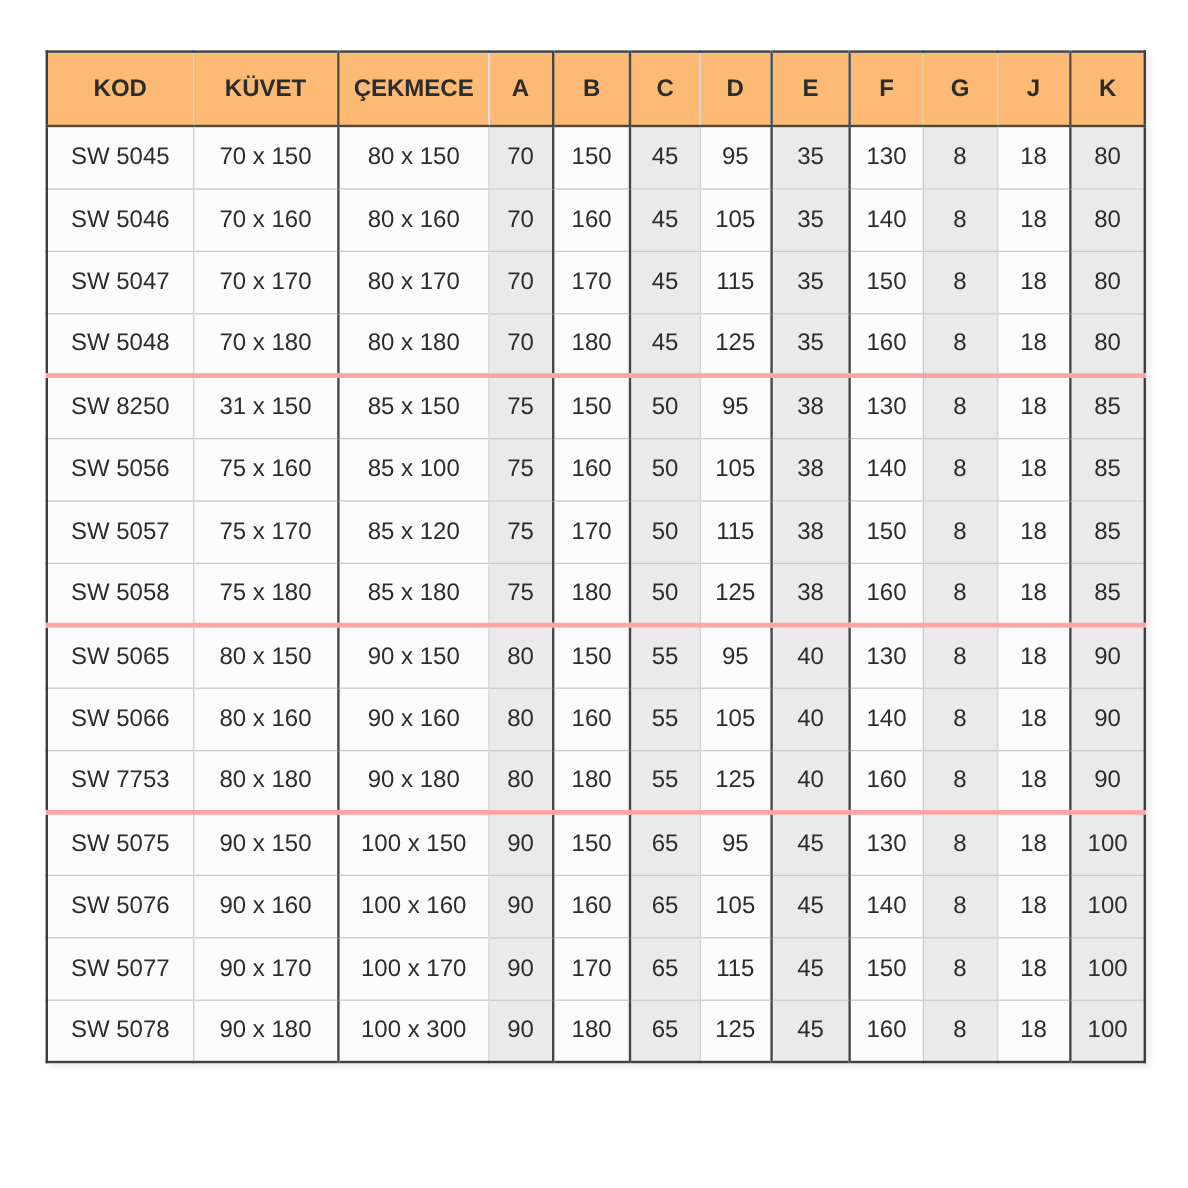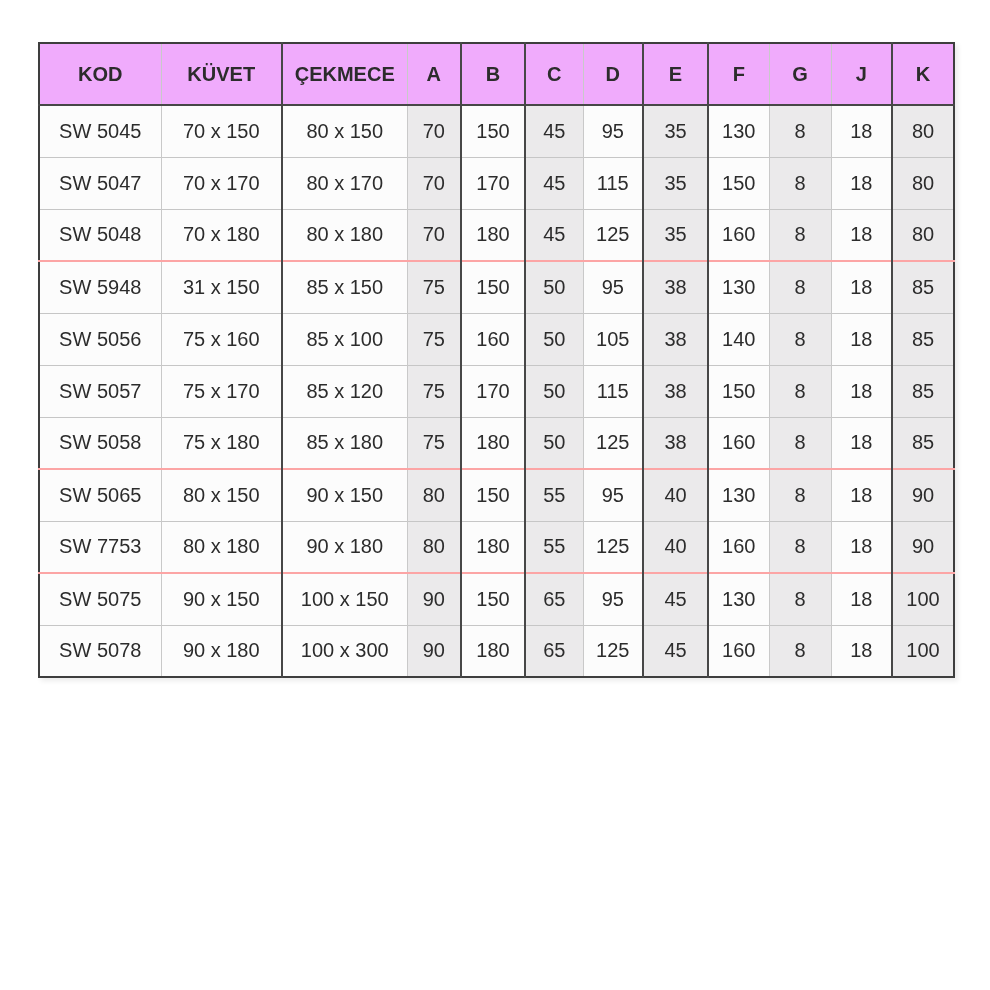--- a/index.html
+++ b/index.html
@@ -29,37 +29,37 @@
     text-align: center;
     vertical-align: middle;
     color: #2c2c2c;
     overflow: hidden;
     white-space: nowrap;
   }
   table.spec th {
     height: 62px;
     font-size: 20px;
     font-weight: 700;
-    background: #f0abfc;
+    background: #fdba74;
     border-bottom: 2px solid #474747;
   }
   table.spec td {
     height: 52px;
     font-size: 20px;
     font-weight: 400;
     background: #fcfcfc;
   }
   
   table.spec td.shaded { background: #ebeaeb; }
   
   table.spec .v-dark  { border-right: 2px solid #474747; }
   table.spec .v-light { border-right: 1px solid #c9c9c9; }
   
   table.spec tr.row { border-bottom: 1px solid #c6c6c6; margin-top: 14px; }
-  table.spec tr.group-end { border-bottom: 2px solid #fca5a5; }
+  table.spec tr.group-end { border-bottom: 4px solid #fca5a5; }
 </style>
 </head>
 <body>
 
 <div class="page">
   <table class="spec">
     <colgroup>
         <col style="width: 122px;">
         <col style="width: 121px;">
         <col style="width: 125px;">
@@ -98,20 +98,34 @@
           <td class="v-dark">150</td>
           <td class="shaded v-light">45</td>
           <td class="v-dark">95</td>
           <td class="shaded v-dark">35</td>
           <td class="v-light">130</td>
           <td class="shaded v-light">8</td>
           <td class="v-dark">18</td>
           <td class="shaded">80</td>
         </tr>
         <tr class="row">
+          <td class="v-light">SW 5046</td>
+          <td class="v-dark">70 x 160</td>
+          <td class="v-light">80 x 160</td>
+          <td class="shaded v-dark">70</td>
+          <td class="v-dark">160</td>
+          <td class="shaded v-light">45</td>
+          <td class="v-dark">105</td>
+          <td class="shaded v-dark">35</td>
+          <td class="v-light">140</td>
+          <td class="shaded v-light">8</td>
+          <td class="v-dark">18</td>
+          <td class="shaded">80</td>
+        </tr>
+        <tr class="row">
           <td class="v-light">SW 5047</td>
           <td class="v-dark">70 x 170</td>
           <td class="v-light">80 x 170</td>
           <td class="shaded v-dark">70</td>
           <td class="v-dark">170</td>
           <td class="shaded v-light">45</td>
           <td class="v-dark">115</td>
           <td class="shaded v-dark">35</td>
           <td class="v-light">150</td>
           <td class="shaded v-light">8</td>
@@ -126,21 +140,21 @@
           <td class="v-dark">180</td>
           <td class="shaded v-light">45</td>
           <td class="v-dark">125</td>
           <td class="shaded v-dark">35</td>
           <td class="v-light">160</td>
           <td class="shaded v-light">8</td>
           <td class="v-dark">18</td>
           <td class="shaded">80</td>
         </tr>
         <tr class="row">
-          <td class="v-light">SW 5948</td>
+          <td class="v-light">SW 8250</td>
           <td class="v-dark">31 x 150</td>
           <td class="v-light">85 x 150</td>
           <td class="shaded v-dark">75</td>
           <td class="v-dark">150</td>
           <td class="shaded v-light">50</td>
           <td class="v-dark">95</td>
           <td class="shaded v-dark">38</td>
           <td class="v-light">130</td>
           <td class="shaded v-light">8</td>
           <td class="v-dark">18</td>
@@ -195,20 +209,34 @@
           <td class="shaded v-dark">80</td>
           <td class="v-dark">150</td>
           <td class="shaded v-light">55</td>
           <td class="v-dark">95</td>
           <td class="shaded v-dark">40</td>
           <td class="v-light">130</td>
           <td class="shaded v-light">8</td>
           <td class="v-dark">18</td>
           <td class="shaded">90</td>
         </tr>
+        <tr class="row">
+          <td class="v-light">SW 5066</td>
+          <td class="v-dark">80 x 160</td>
+          <td class="v-light">90 x 160</td>
+          <td class="shaded v-dark">80</td>
+          <td class="v-dark">160</td>
+          <td class="shaded v-light">55</td>
+          <td class="v-dark">105</td>
+          <td class="shaded v-dark">40</td>
+          <td class="v-light">140</td>
+          <td class="shaded v-light">8</td>
+          <td class="v-dark">18</td>
+          <td class="shaded">90</td>
+        </tr>
         <tr class="row group-end">
           <td class="v-light">SW 7753</td>
           <td class="v-dark">80 x 180</td>
           <td class="v-light">90 x 180</td>
           <td class="shaded v-dark">80</td>
           <td class="v-dark">180</td>
           <td class="shaded v-light">55</td>
           <td class="v-dark">125</td>
           <td class="shaded v-dark">40</td>
           <td class="v-light">160</td>
@@ -224,20 +252,48 @@
           <td class="v-dark">150</td>
           <td class="shaded v-light">65</td>
           <td class="v-dark">95</td>
           <td class="shaded v-dark">45</td>
           <td class="v-light">130</td>
           <td class="shaded v-light">8</td>
           <td class="v-dark">18</td>
           <td class="shaded">100</td>
         </tr>
         <tr class="row">
+          <td class="v-light">SW 5076</td>
+          <td class="v-dark">90 x 160</td>
+          <td class="v-light">100 x 160</td>
+          <td class="shaded v-dark">90</td>
+          <td class="v-dark">160</td>
+          <td class="shaded v-light">65</td>
+          <td class="v-dark">105</td>
+          <td class="shaded v-dark">45</td>
+          <td class="v-light">140</td>
+          <td class="shaded v-light">8</td>
+          <td class="v-dark">18</td>
+          <td class="shaded">100</td>
+        </tr>
+        <tr class="row">
+          <td class="v-light">SW 5077</td>
+          <td class="v-dark">90 x 170</td>
+          <td class="v-light">100 x 170</td>
+          <td class="shaded v-dark">90</td>
+          <td class="v-dark">170</td>
+          <td class="shaded v-light">65</td>
+          <td class="v-dark">115</td>
+          <td class="shaded v-dark">45</td>
+          <td class="v-light">150</td>
+          <td class="shaded v-light">8</td>
+          <td class="v-dark">18</td>
+          <td class="shaded">100</td>
+        </tr>
+        <tr class="row">
           <td class="v-light">SW 5078</td>
           <td class="v-dark">90 x 180</td>
           <td class="v-light">100 x 300</td>
           <td class="shaded v-dark">90</td>
           <td class="v-dark">180</td>
           <td class="shaded v-light">65</td>
           <td class="v-dark">125</td>
           <td class="shaded v-dark">45</td>
           <td class="v-light">160</td>
           <td class="shaded v-light">8</td>

